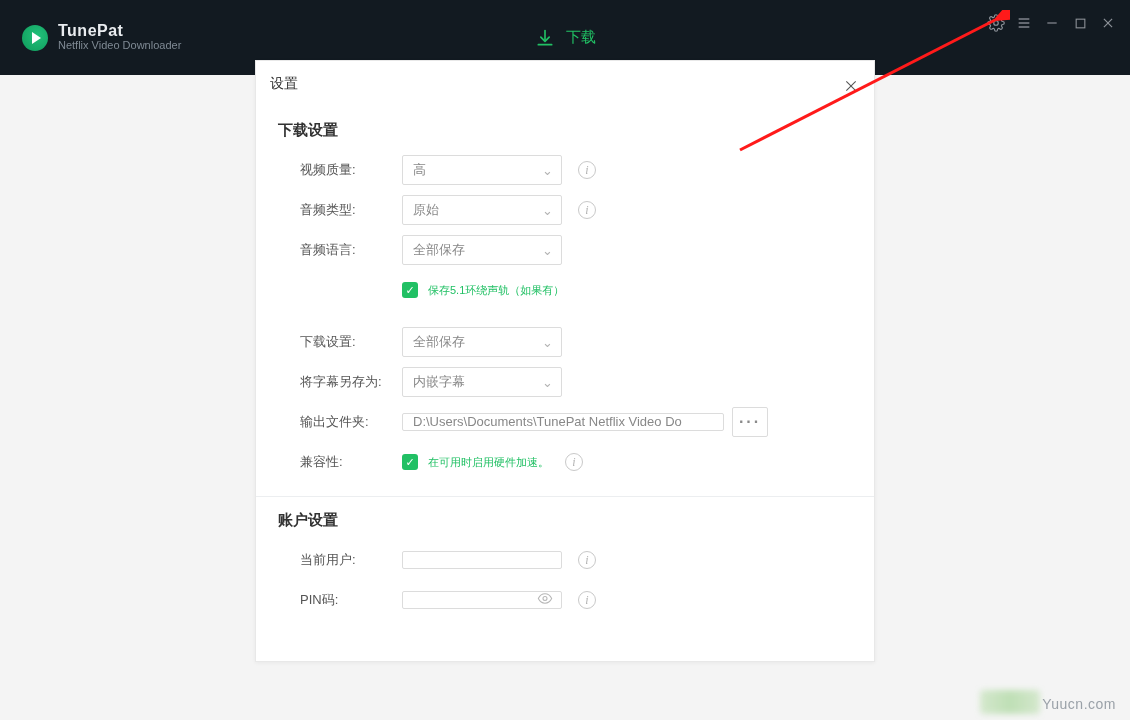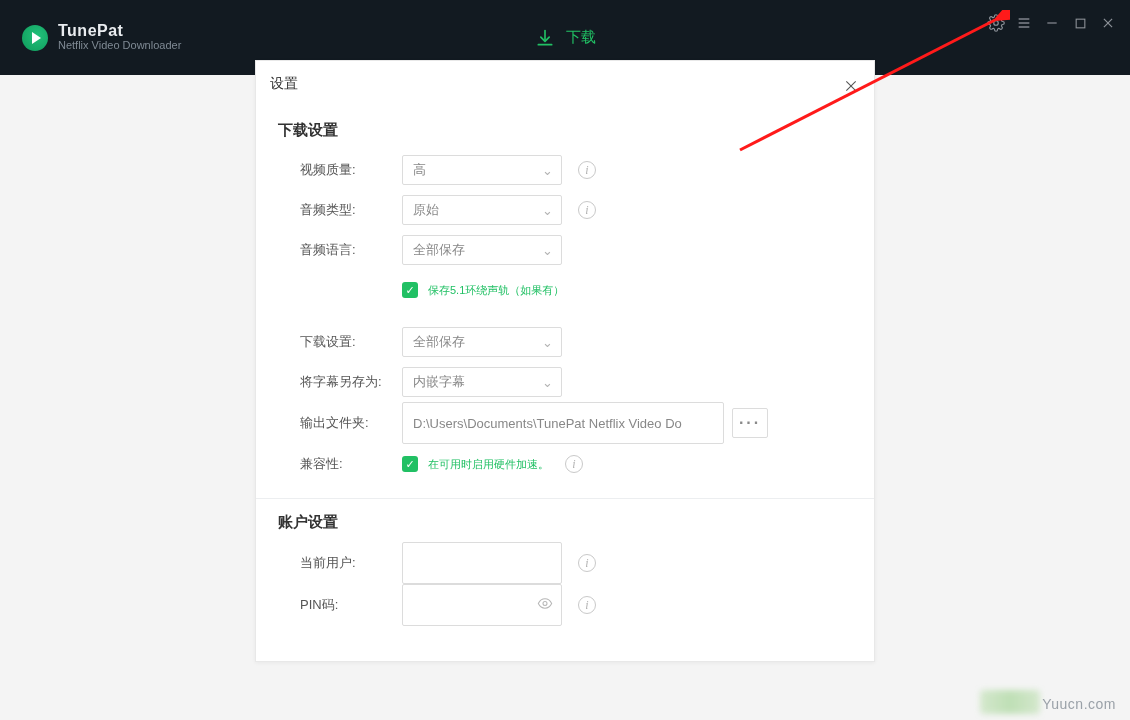--- a/index.html
+++ b/index.html
@@ -113,22 +113,22 @@
     display:flex;align-items:center;justify-content:center;
     color:#b3b3b3;font-size:12px;margin-left:16px;font-style:italic;font-family:serif;
   }
   .checkbox-row{ display:flex; align-items:center; gap:10px; padding-left:0px;}
   .checkbox{
     width:16px;height:16px;border-radius:3px;background:#21c064;
     display:flex;align-items:center;justify-content:center;color:#fff;font-size:11px;
   }
   .check-label{ color:#21c064; font-size:11px;}
   .text-input{
-    height:42px;border:1px solid #dcdcdc;border-radius:2px;
-    padding:0 10px;color:#888;font-size:13px;display:flex;align-items:center;background:#fff;
+    height:18px;border:1px solid #dcdcdc;border-radius:2px;
+    padding:0 10px;color:#888;font-size:13px;display:flex;align-items:flex-start;background:#fff;
   }
   .output-input{ width:322px; white-space:nowrap; overflow:hidden; text-overflow:clip;}
   .browse-btn{
     width:36px;height:30px;border:1px solid #dcdcdc;border-radius:2px;
     display:flex;align-items:center;justify-content:center;margin-left:8px;
     color:#8a8a8a;letter-spacing:2px;cursor:pointer;background:#fff;font-weight:bold;
   }
   .plain-input{ width:160px; }
   .pin-wrap{ position:relative; }
   .eye-icon{

